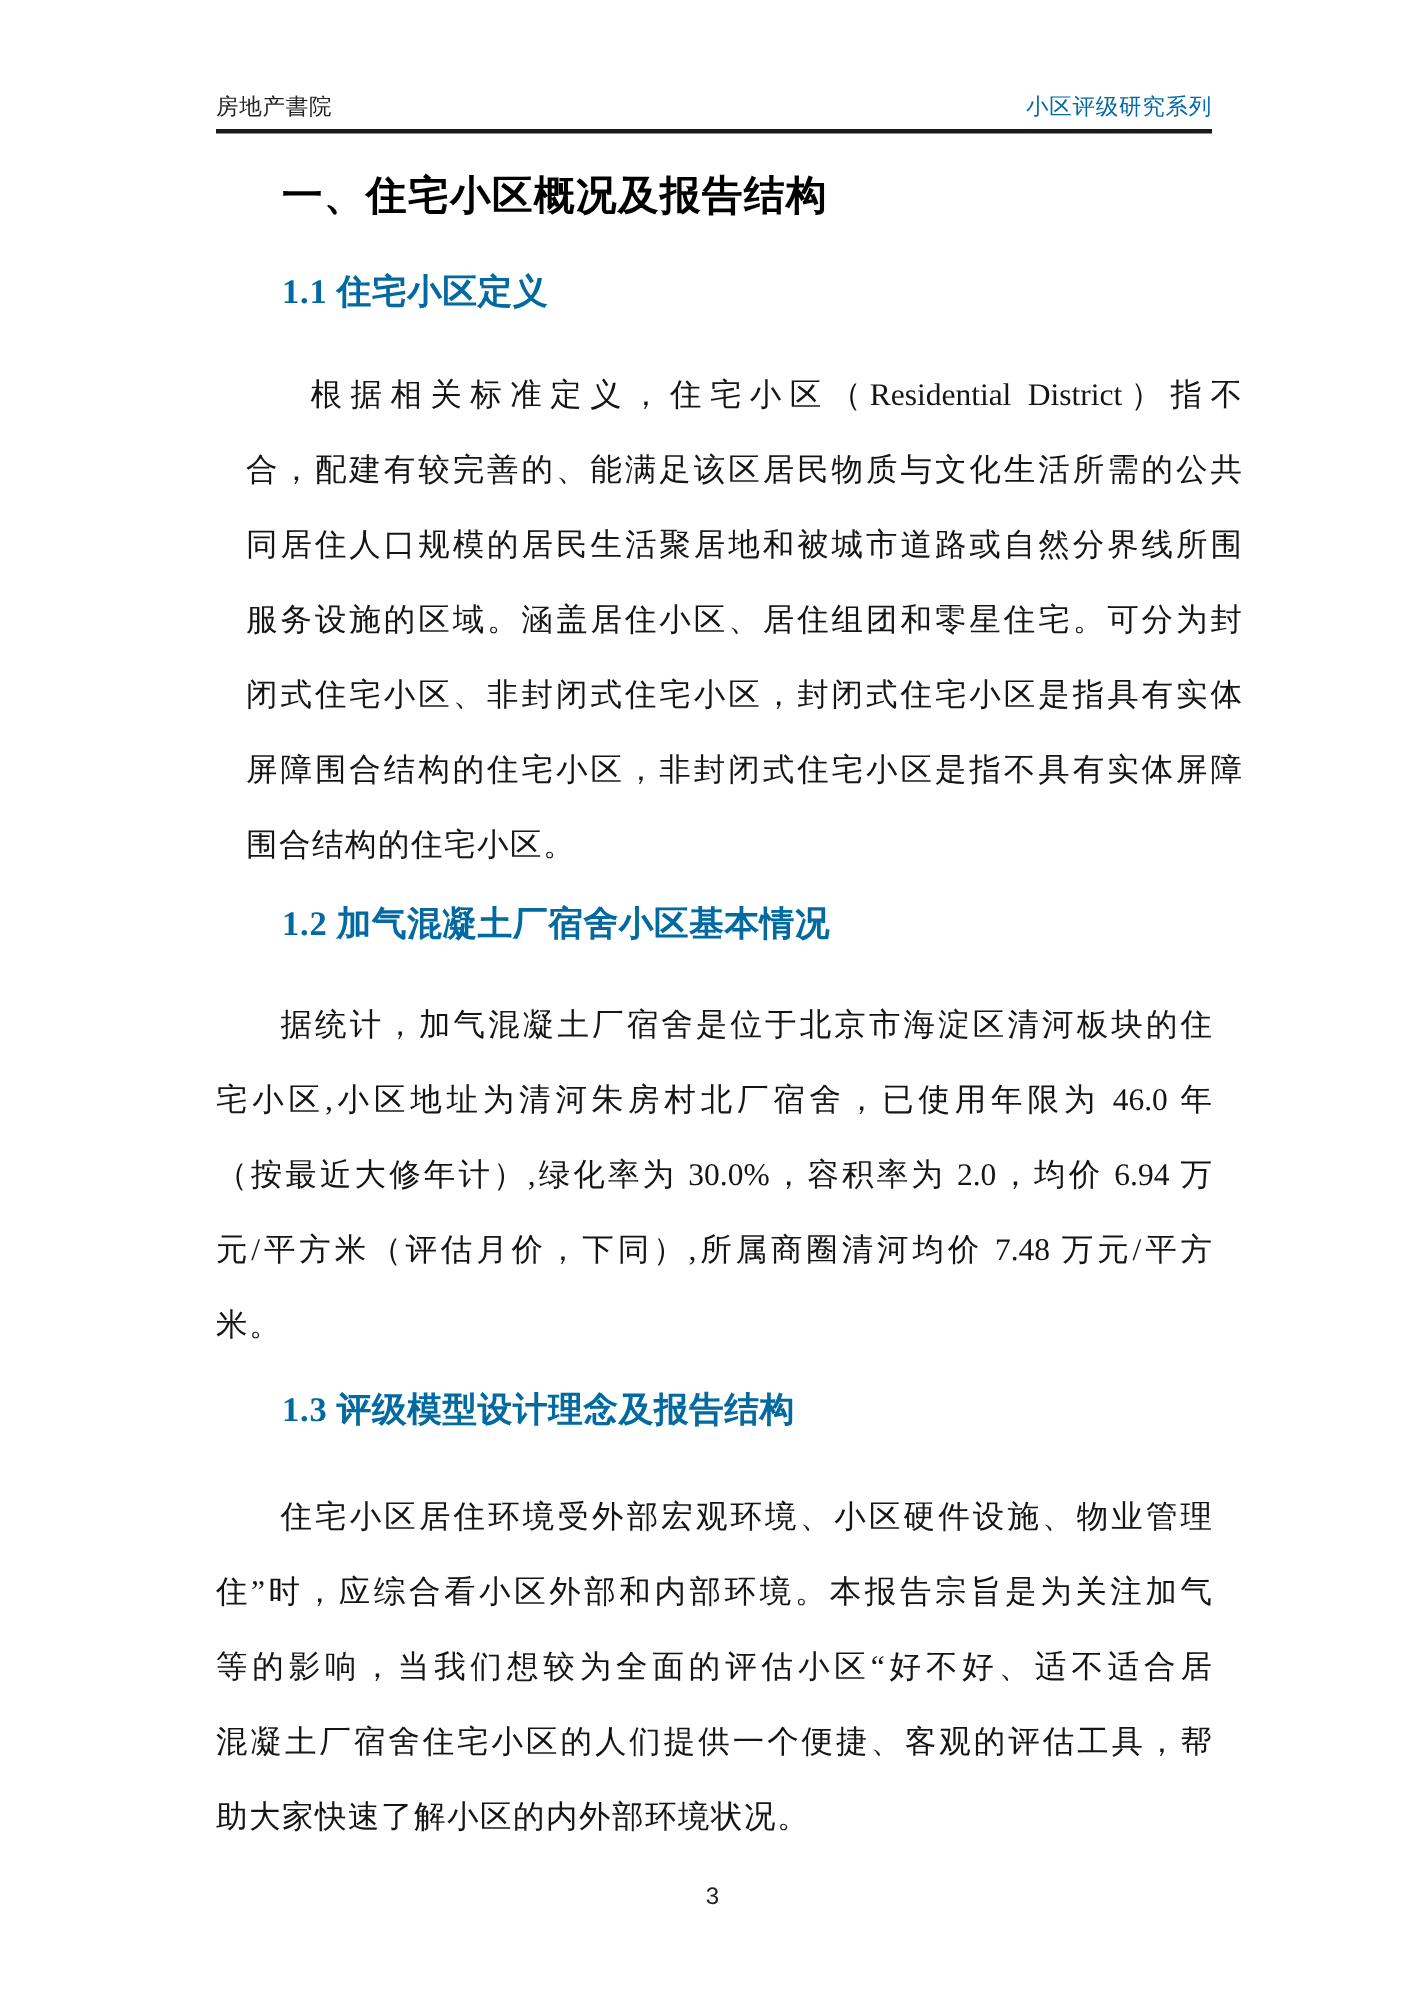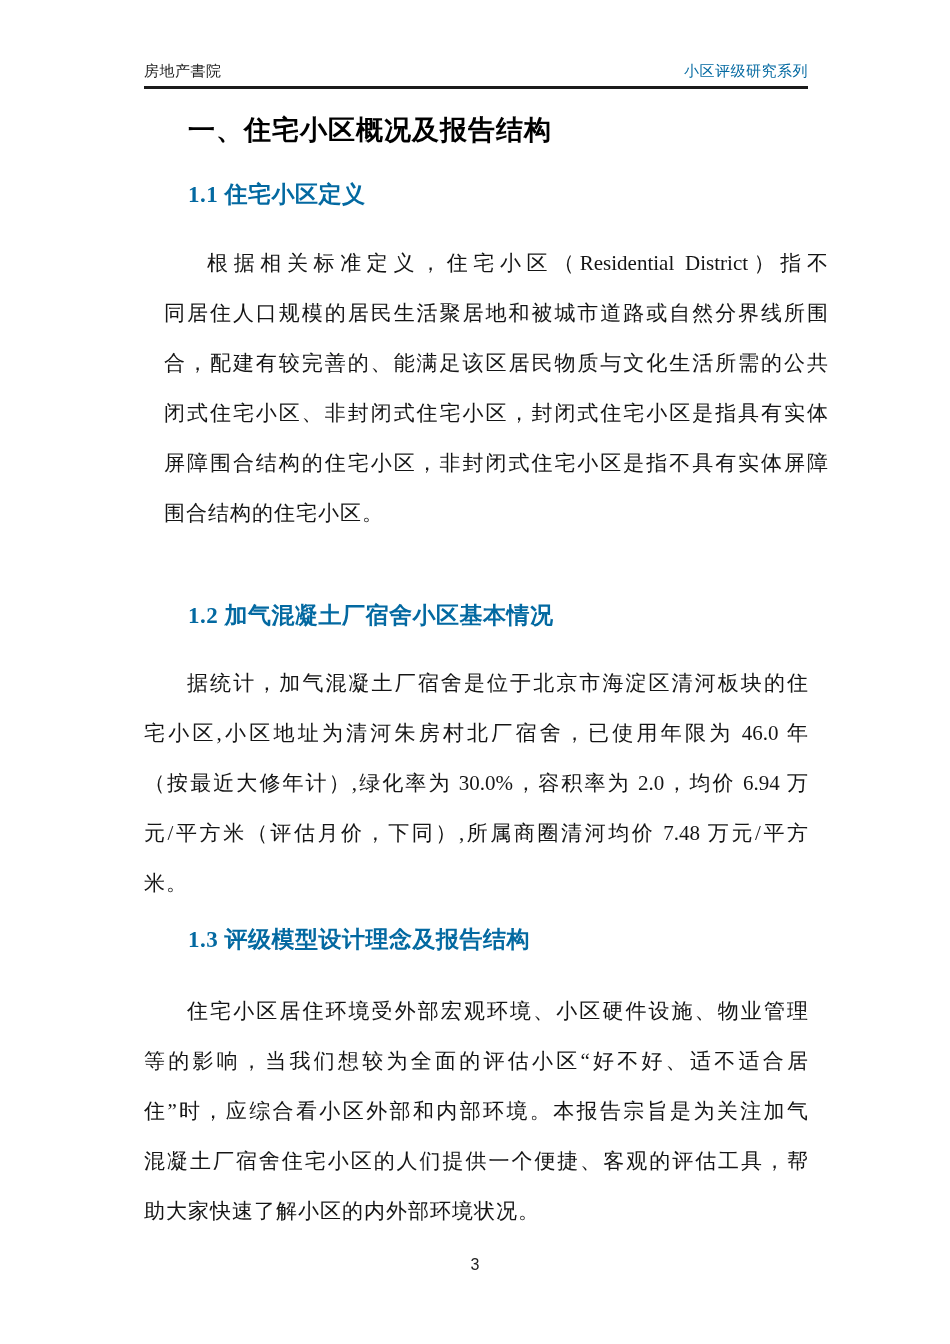--- a/index.html
+++ b/index.html
@@ -74,40 +74,41 @@
 
   <span class="header-left">房地产書院</span>
   <span class="header-right">小区评级研究系列</span>
   <div class="header-rule"></div>
 
   <h1 class="doc-title">一、住宅小区概况及报告结构</h1>
 
   <h2 class="sec-heading" id="h11">1.1 住宅小区定义</h2>
   <div class="para" id="para1">
     <div class="line first">根据相关标准定义，住宅小区（Residential District）指不</div>
+    <div class="line">合，配建有较完善的、能满足该区居民物质与文化生活所需的公共</div>
     <div class="line">同居住人口规模的居民生活聚居地和被城市道路或自然分界线所围</div>
-    <div class="line">合，配建有较完善的、能满足该区居民物质与文化生活所需的公共</div>
+    <div class="line">服务设施的区域。涵盖居住小区、居住组团和零星住宅。可分为封</div>
     <div class="line">闭式住宅小区、非封闭式住宅小区，封闭式住宅小区是指具有实体</div>
     <div class="line">屏障围合结构的住宅小区，非封闭式住宅小区是指不具有实体屏障</div>
     <div class="line last">围合结构的住宅小区。</div>
   </div>
 
   <h2 class="sec-heading" id="h12">1.2 加气混凝土厂宿舍小区基本情况</h2>
   <div class="para" id="para2">
     <div class="line first">据统计，加气混凝土厂宿舍是位于北京市海淀区清河板块的住</div>
     <div class="line">宅小区,小区地址为清河朱房村北厂宿舍，已使用年限为 46.0 年</div>
     <div class="line">（按最近大修年计）,绿化率为 30.0%，容积率为 2.0，均价 6.94 万</div>
     <div class="line">元/平方米（评估月价，下同）,所属商圈清河均价 7.48 万元/平方</div>
     <div class="line last">米。</div>
   </div>
 
   <h2 class="sec-heading" id="h13">1.3 评级模型设计理念及报告结构</h2>
   <div class="para" id="para3">
     <div class="line first">住宅小区居住环境受外部宏观环境、小区硬件设施、物业管理</div>
+    <div class="line">住”时，应综合看小区外部和内部环境。本报告宗旨是为关注加气</div>
     <div class="line">等的影响，当我们想较为全面的评估小区“好不好、适不适合居</div>
-    <div class="line">住”时，应综合看小区外部和内部环境。本报告宗旨是为关注加气</div>
     <div class="line">混凝土厂宿舍住宅小区的人们提供一个便捷、客观的评估工具，帮</div>
     <div class="line last">助大家快速了解小区的内外部环境状况。</div>
   </div>
 
   <div class="page-num">3</div>
 
 </div>
 
 </body></html>

